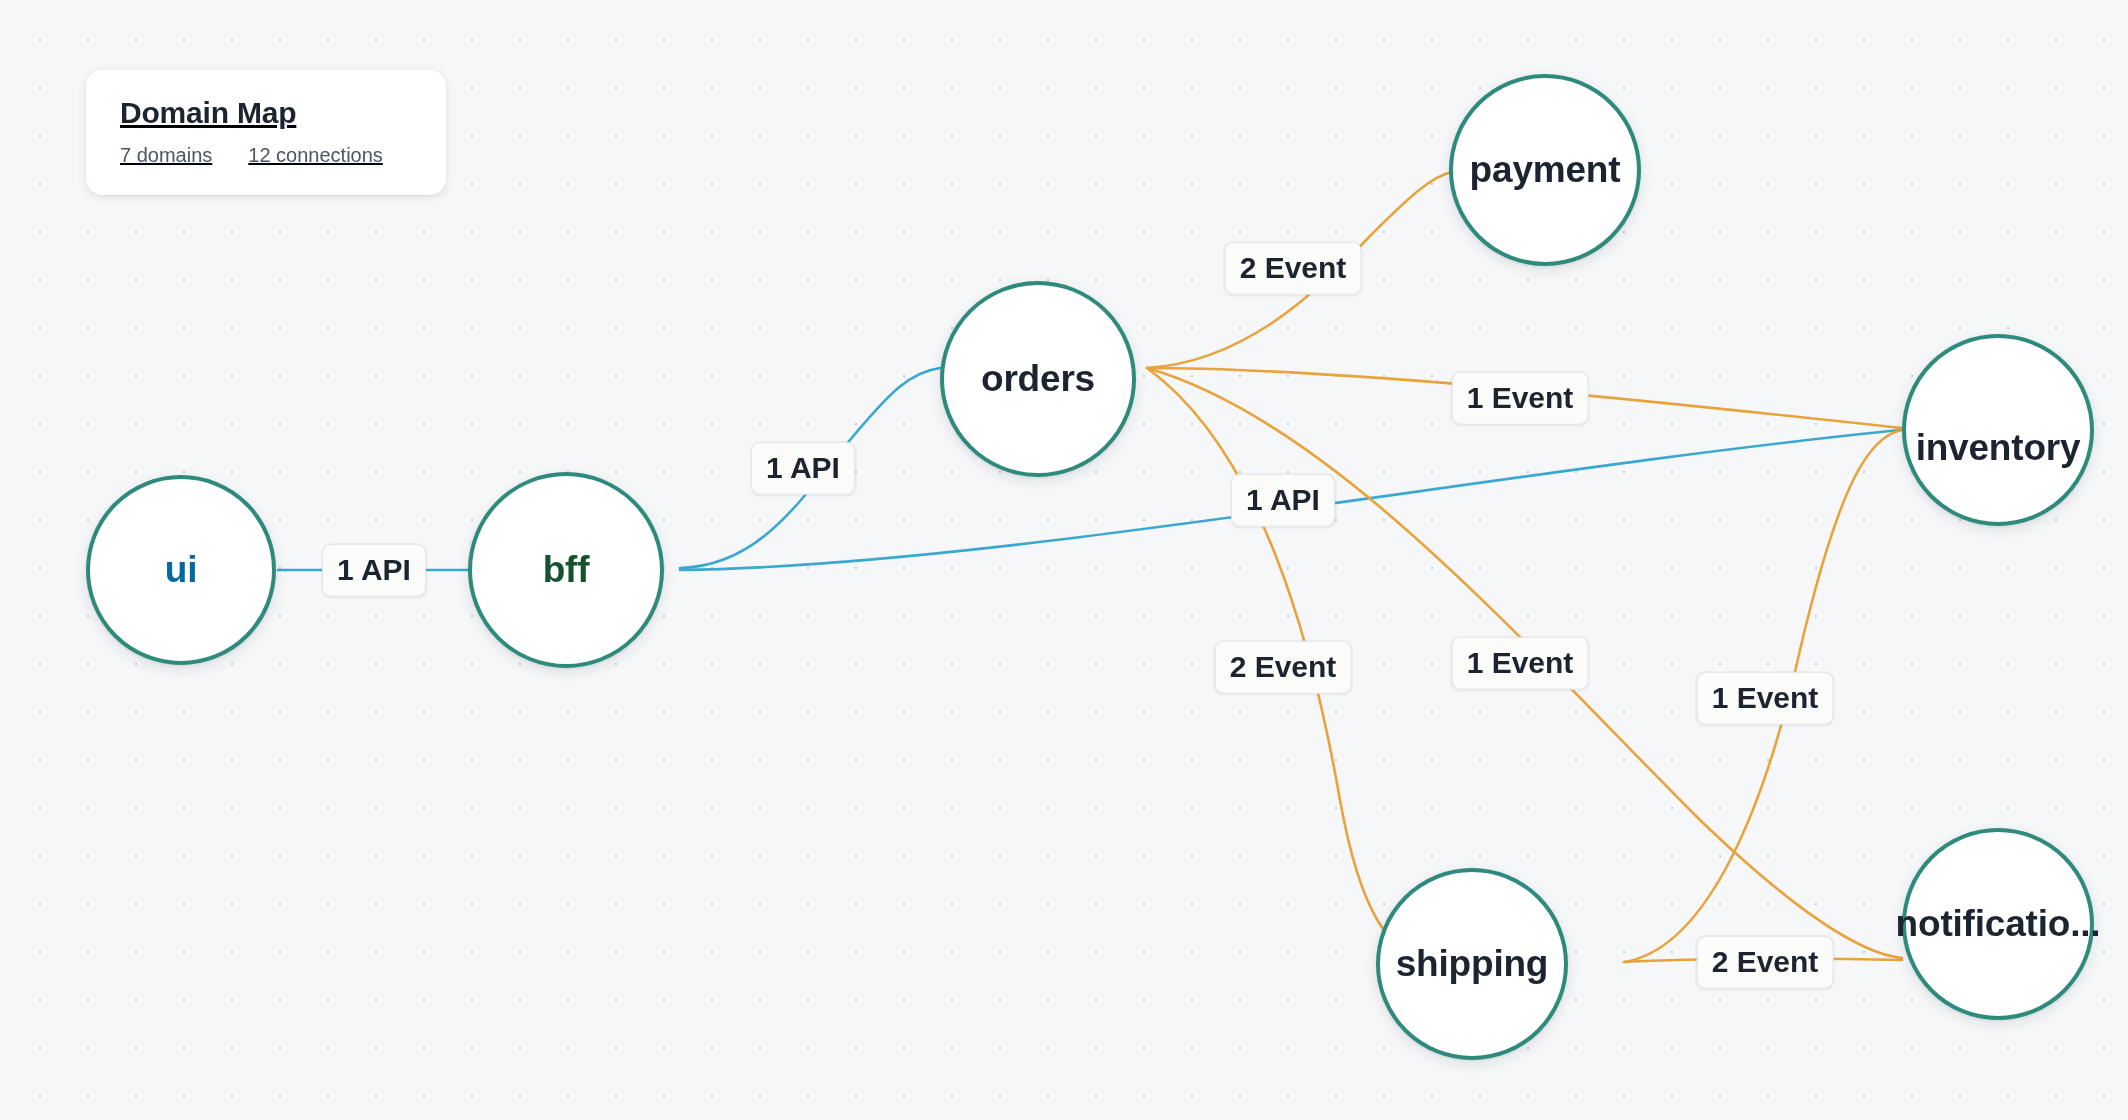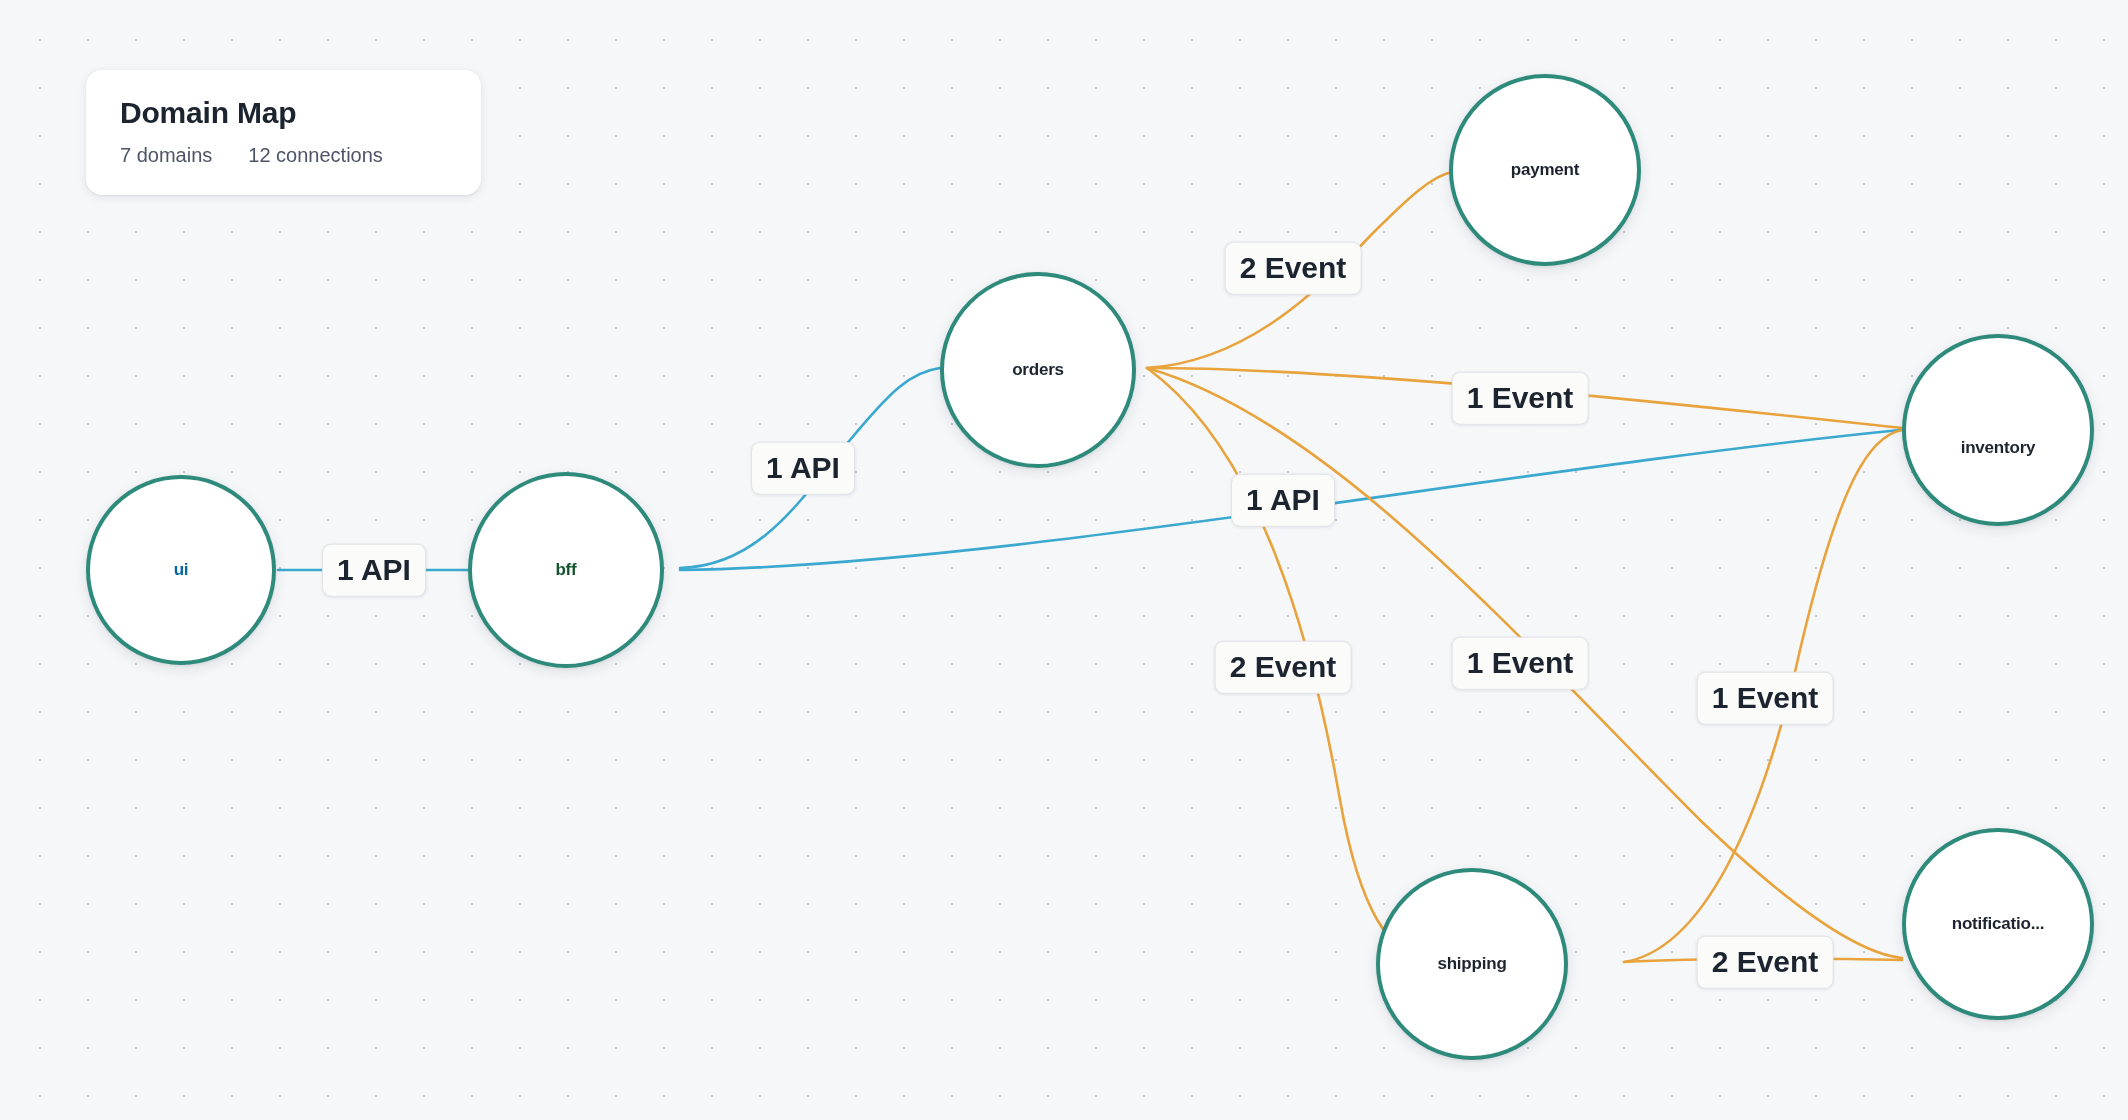--- a/index.html
+++ b/index.html
@@ -21,28 +21,29 @@
     background-size: 48px 48px;
     background-position: 16px 16px;
     overflow: hidden;
   }
 
   
   #legend-card {
     position: absolute;
     left: 86px;
     top: 70px;
-    width: 395px;
+    width: 360px;
     box-sizing: border-box;
     padding: 26px 50px 28px 34px;
     background: #ffffff;
     border-radius: 16px;
     box-shadow: 0 2px 10px rgba(20, 30, 48, 0.10),
                 0 1px 2px rgba(20, 30, 48, 0.06);
     z-index: 40;
+    text-decoration: underline;
   }
   #legend-card .legend-title {
     font-size: 30px;
     font-weight: 700;
     color: #1c2430;
     letter-spacing: -0.2px;
     line-height: 1.1;
     margin-bottom: 14px;
   }
   #legend-card .legend-stats {
@@ -77,21 +78,21 @@
     box-sizing: border-box;
     display: flex;
     align-items: center;
     justify-content: center;
     box-shadow: 0 4px 14px rgba(20, 30, 48, 0.10),
                 0 1px 3px rgba(20, 30, 48, 0.07);
     z-index: 30;
     cursor: pointer;
   }
   .node .node-label {
-    font-size: 17px;
+    font-size: 37px;
     font-weight: 700;
     color: #1c2430;
     letter-spacing: -0.2px;
     white-space: nowrap;
     pointer-events: none;
   }
 
   
   .edge-label {
     position: absolute;
@@ -135,21 +136,21 @@
       <path class="edge-path" d="M 1624 962 C 1700 958 1820 958 1902 960" stroke="#e8a33d"></path>
     </svg>
 
   <div id="node-layer">
       <div class="node" style="left: 86px; top: 475px; width: 190px; height: 190px; border-color: rgb(46, 139, 124); background: rgb(255, 255, 255);">
         <span class="node-label" style="color: #0369a1;">ui</span>
       </div>
       <div class="node" style="left: 468px; top: 472px; width: 196px; height: 196px; border-color: rgb(46, 139, 124); background: rgb(255, 255, 255);">
         <span class="node-label" style="color: #14532d;">bff</span>
       </div>
-      <div class="node" style="left: 940px; top: 272px; width: 196px; height: 196px; border-color: rgb(46, 139, 124); background: rgb(255, 255, 255);">
+      <div class="node" style="left: 940px; top: 281px; width: 196px; height: 196px; border-color: rgb(46, 139, 124); background: rgb(255, 255, 255);">
         <span class="node-label" style="color: rgb(28, 36, 48);">orders</span>
       </div>
       <div class="node" style="left: 1449px; top: 74px; width: 192px; height: 192px; border-color: rgb(46, 139, 124); background: rgb(255, 255, 255);">
         <span class="node-label" style="color: rgb(28, 36, 48);">payment</span>
       </div>
       <div class="node" style="left: 1902px; top: 334px; width: 192px; height: 192px; border-color: rgb(46, 139, 124); background: rgb(255, 255, 255);">
         <span class="node-label" style="color: rgb(28, 36, 48); margin-top: 36px;">inventory</span>
       </div>
       <div class="node" style="left: 1376px; top: 868px; width: 192px; height: 192px; border-color: rgb(46, 139, 124); background: rgb(255, 255, 255);">
         <span class="node-label" style="color: rgb(28, 36, 48);">shipping</span>

